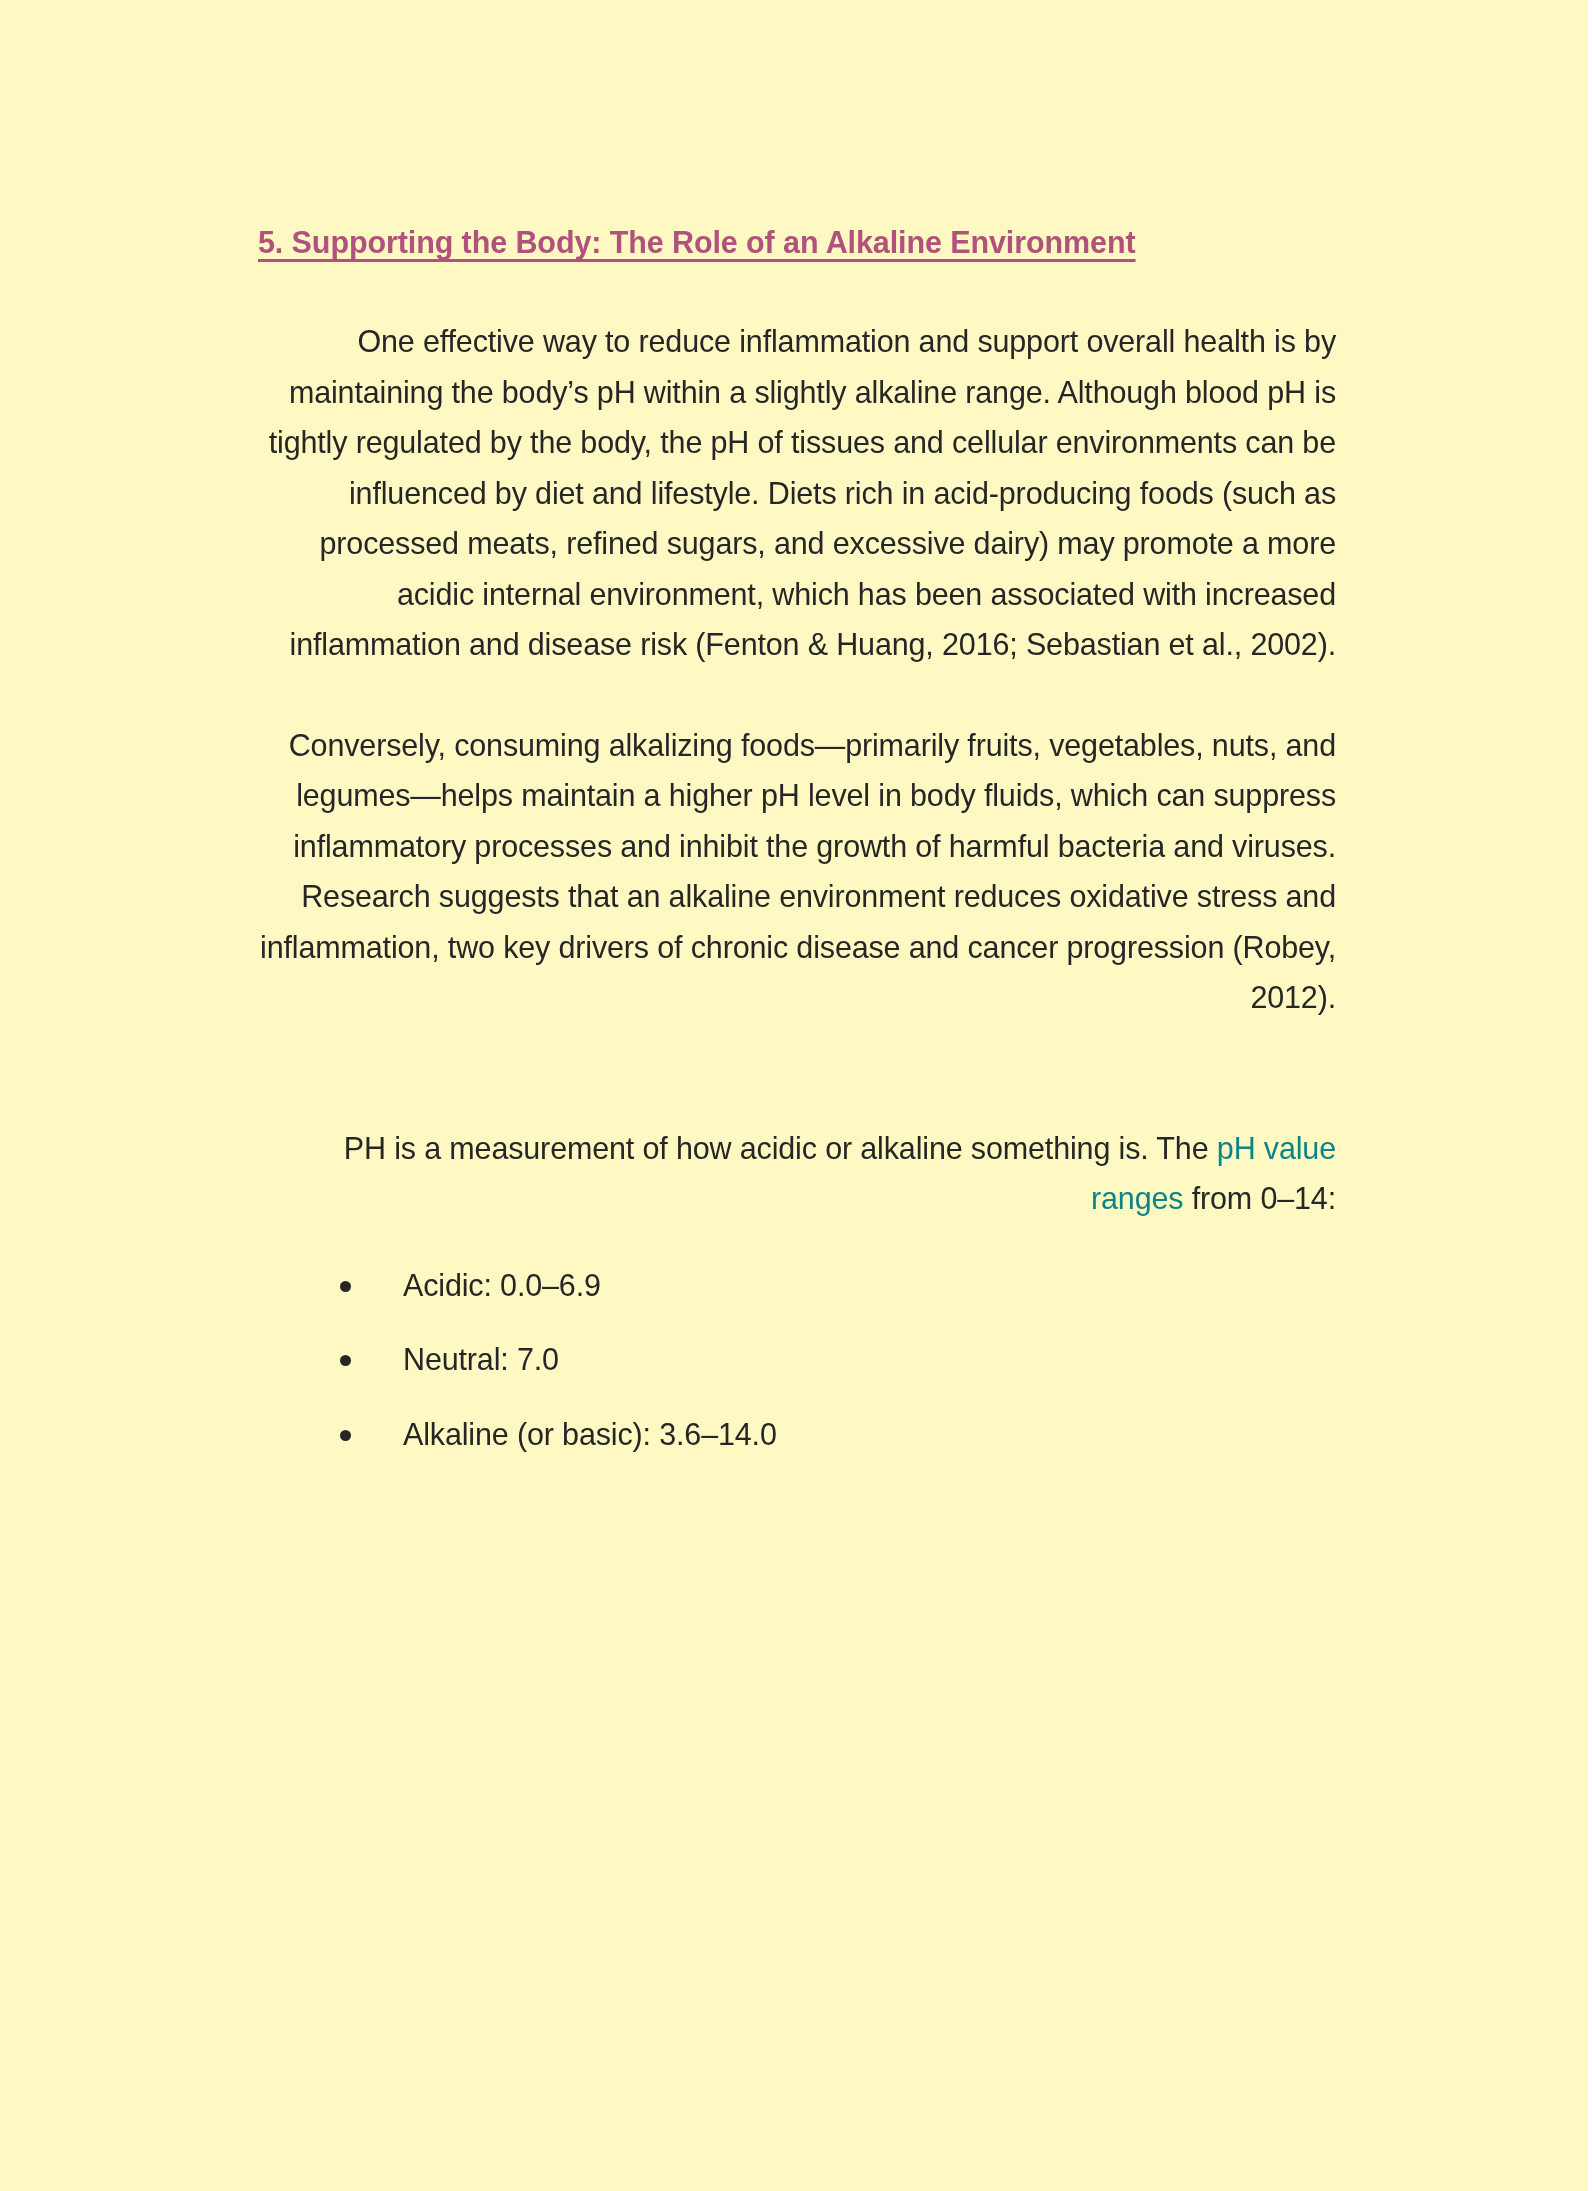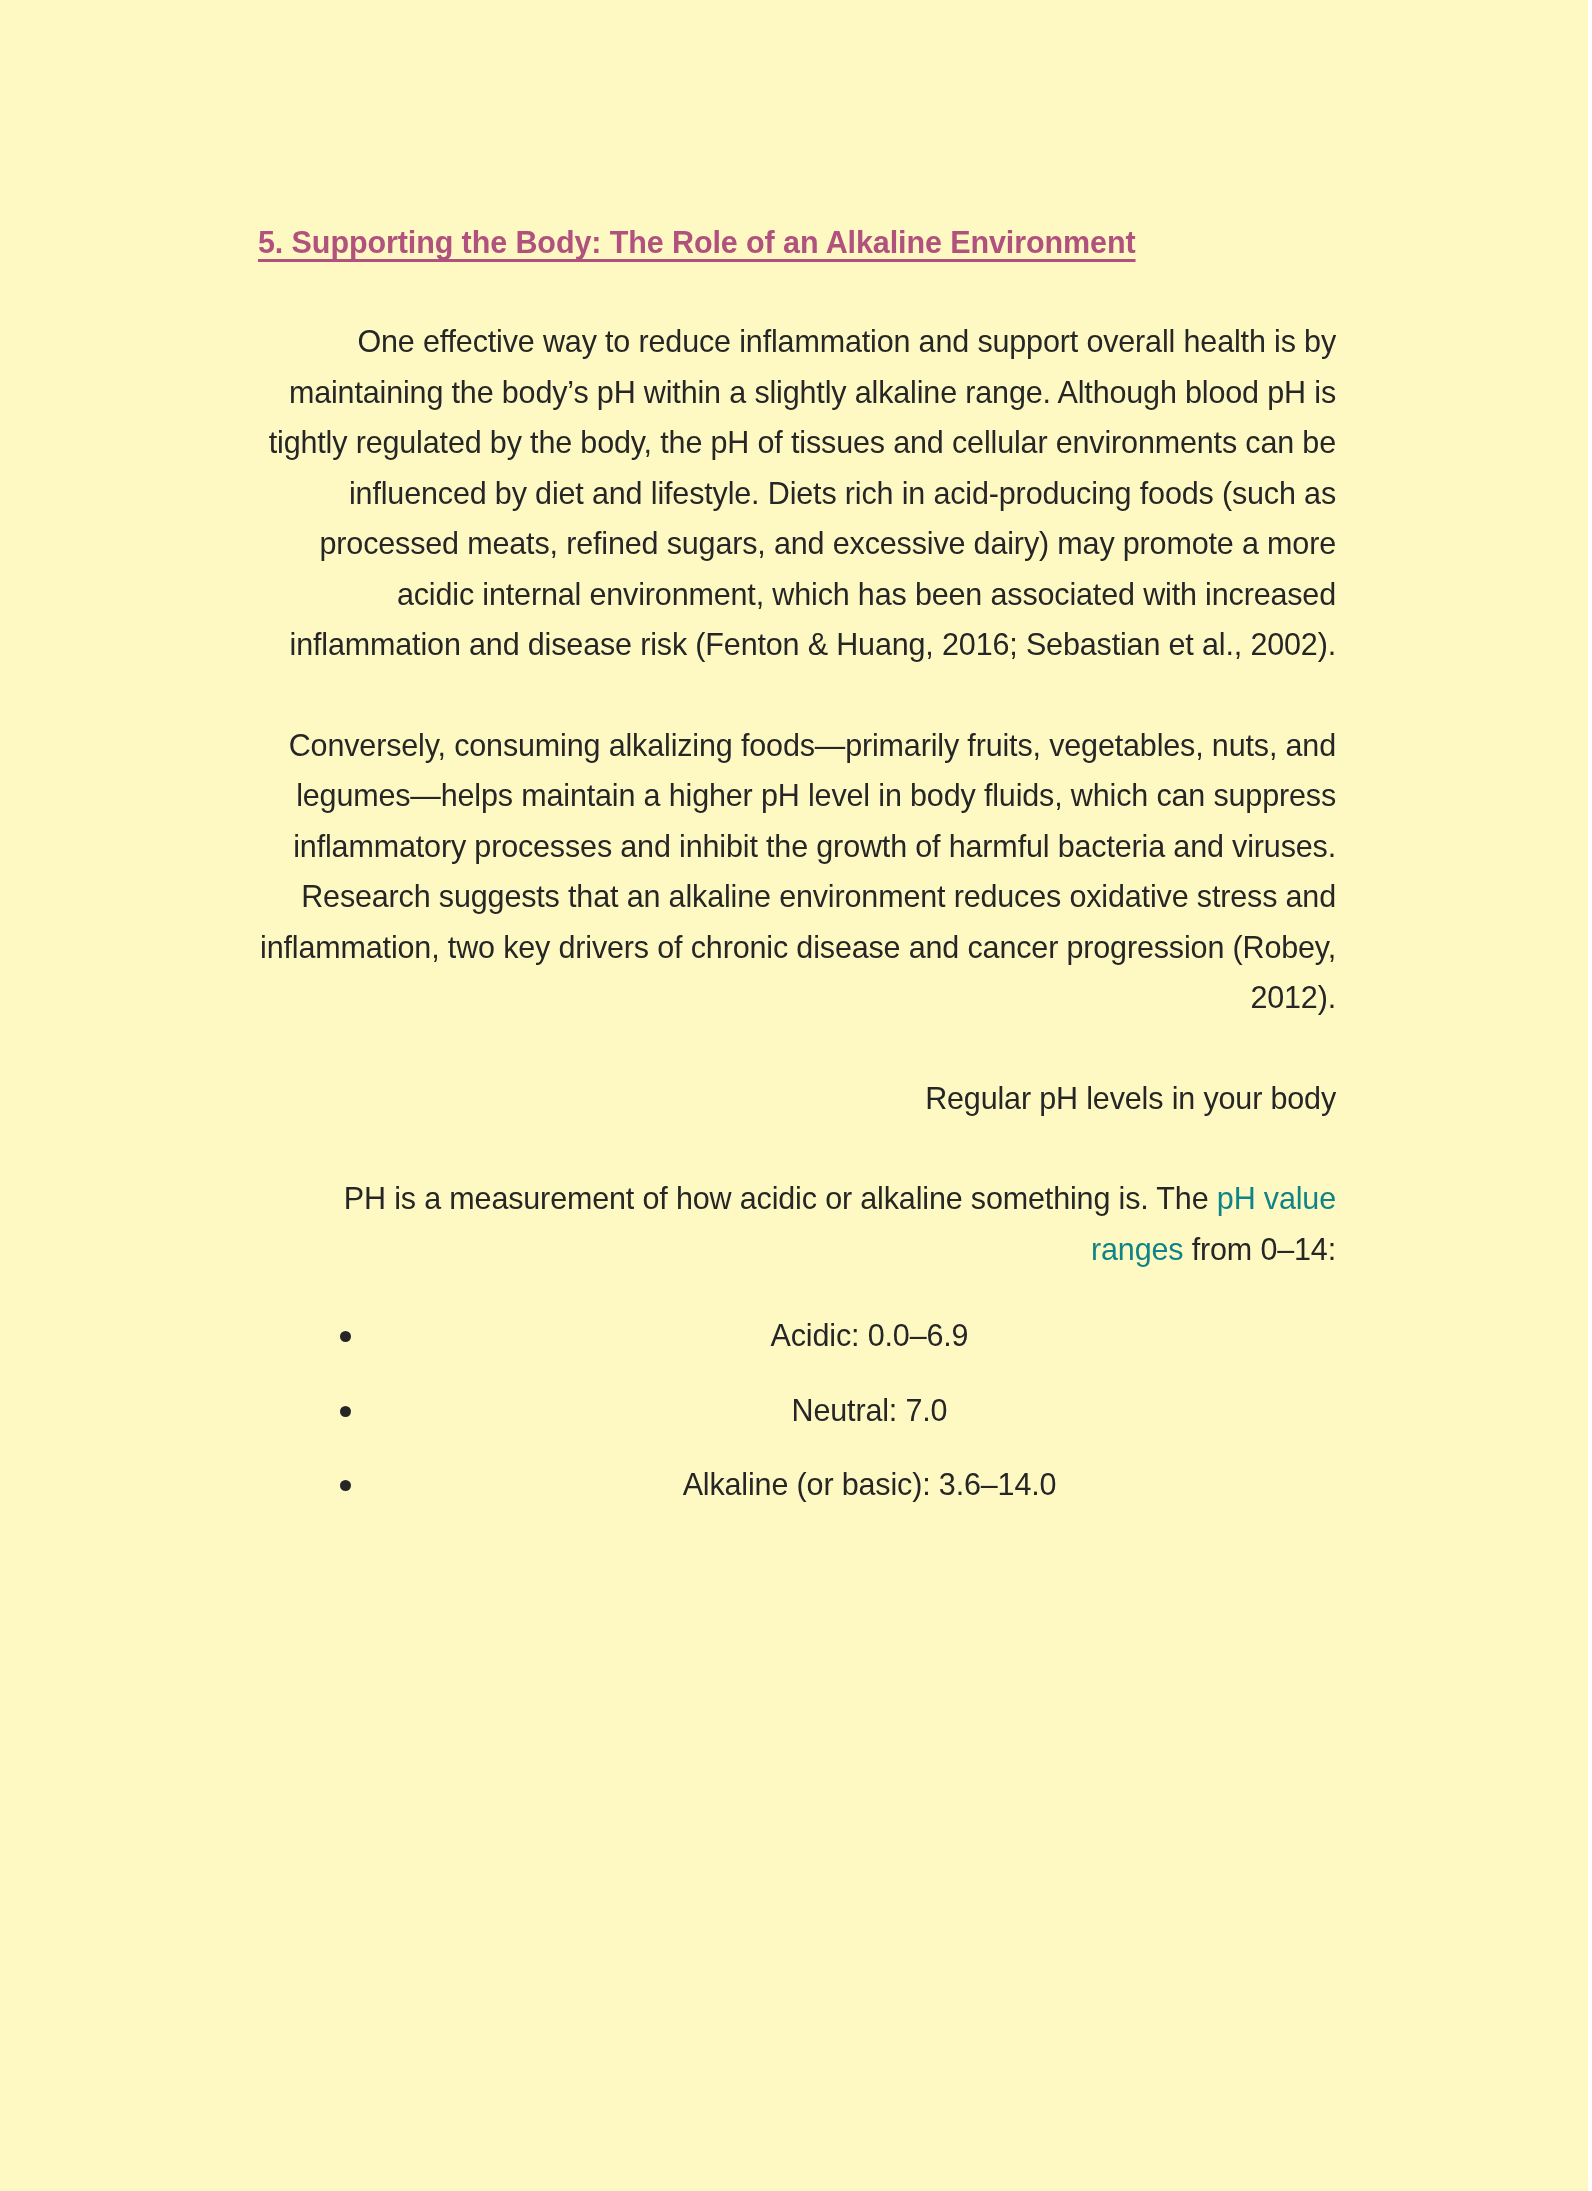--- a/index.html
+++ b/index.html
@@ -65,21 +65,20 @@
     padding: 0;
   }
   ul.ph-list li {
     position: relative;
     font-size: 30.5px;
     color: #262626;
     line-height: 50.5px;
     letter-spacing: -0.15px;
     padding-left: 145px;
     margin-bottom: 24px;
-    text-align: center;
   }
   ul.ph-list li .bullet-dot {
     position: absolute;
     left: 82px;
     top: 21px;
     width: 11px;
     height: 11px;
     border-radius: 50%;
     background: #262626;
   }
@@ -98,21 +97,20 @@
     <div class="gap-after-heading"></div>
 
     <p class="para">One effective way to reduce inflammation and support overall health is by maintaining the body’s pH within a slightly alkaline range. Although blood pH is tightly regulated by the body, the pH of tissues and cellular environments can be influenced by diet and lifestyle. Diets rich in acid-producing foods (such as processed meats, refined sugars, and excessive dairy) may promote a more acidic internal environment, which has been associated with increased inflammation and disease risk (Fenton &amp; Huang, 2016; Sebastian et al., 2002).</p>
 
     <div class="para-gap"></div>
 
     <p class="para">Conversely, consuming alkalizing foods—primarily fruits, vegetables, nuts, and legumes—helps maintain a higher pH level in body fluids, which can suppress inflammatory processes and inhibit the growth of harmful bacteria and viruses. Research suggests that an alkaline environment reduces oxidative stress and inflammation, two key drivers of chronic disease and cancer progression (Robey, 2012).</p>
 
     <div class="para-gap"></div>
 
-    <p class="para">Regular pH levels in your body</p>
 
     <div class="para-gap"></div>
 
     <p class="para"><span>PH is a measurement of how acidic or alkaline something is. The </span><span class="link-teal">pH value ranges</span><span> from 0–14:</span></p>
 
     <div class="gap-before-list"></div>
 
     <ul class="ph-list">
       <li>
         <span class="bullet-dot"></span>

